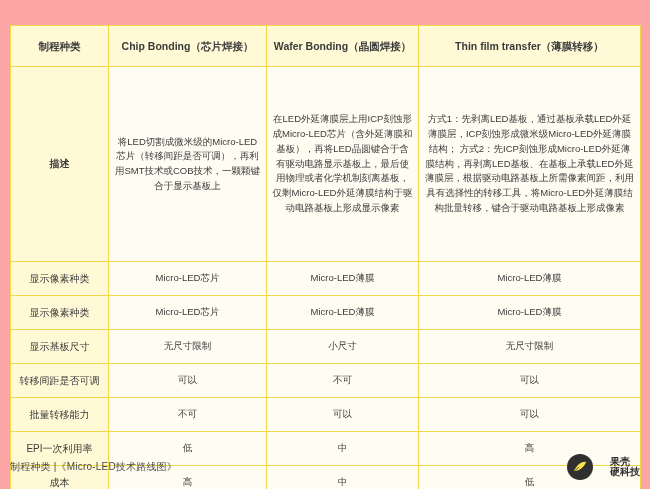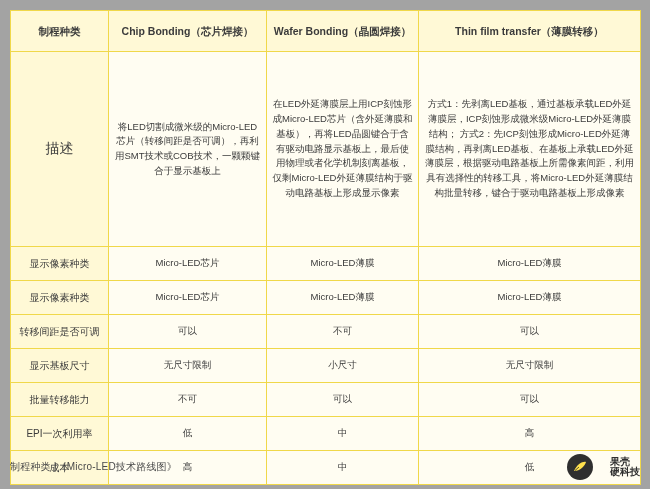--- a/index.html
+++ b/index.html
@@ -11,22 +11,22 @@
     height: 489px;
     background: #ffe14d;
     font-family: "Liberation Sans", sans-serif;
     overflow: hidden;
   }
   .page {
     position: relative;
     width: 650px;
     height: 489px;
     box-sizing: border-box;
-    padding: 10px 10px 0 10px;
-    background: #a3a3a3;
+    padding: 25px 10px 0 10px;
+    background: #fca5a5;
   }
   table.matrix {
     width: 630px;
     border-collapse: collapse;
     background: #fffdf2;
     table-layout: fixed;
   }
   table.matrix td, table.matrix th {
     border: 1px solid #f0d84a;
     text-align: center;
@@ -49,21 +49,22 @@
   col.c3 { width: 222px; }
 
   tr.rowlabel td.label {
     background: #fff9d6;
     font-weight: normal;
     font-size: 10px;
     color: #3b3b3b;
   }
   tr.desc td.label {
     background: #fff9d6;
-    font-size: 14px;
+    font-size: 10px;
+    font-weight: bold;
   }
   td.desc-cell {
     text-align: left;
     padding: 8px 9px;
     font-size: 9.2px;
     line-height: 1.7;
   }
   td.desc-cell.centered {
     text-align: center;
   }
@@ -146,30 +147,30 @@
         <td>Micro-LED薄膜</td>
         <td>Micro-LED薄膜</td>
       </tr>
       <tr class="datarow rowlabel">
         <td class="label">显示像素种类</td>
         <td>Micro-LED芯片</td>
         <td>Micro-LED薄膜</td>
         <td>Micro-LED薄膜</td>
       </tr>
       <tr class="datarow rowlabel">
-        <td class="label">转移间距是否可调</td>
-        <td>可以</td>
-        <td>不可</td>
-        <td>可以</td>
-      </tr>
-      <tr class="datarow rowlabel">
         <td class="label">显示基板尺寸</td>
         <td>无尺寸限制</td>
         <td>小尺寸</td>
         <td>无尺寸限制</td>
+      </tr>
+      <tr class="datarow rowlabel">
+        <td class="label">转移间距是否可调</td>
+        <td>可以</td>
+        <td>不可</td>
+        <td>可以</td>
       </tr>
       <tr class="datarow rowlabel">
         <td class="label">批量转移能力</td>
         <td>不可</td>
         <td>可以</td>
         <td>可以</td>
       </tr>
       <tr class="datarow rowlabel">
         <td class="label">EPI一次利用率</td>
         <td>低</td>

